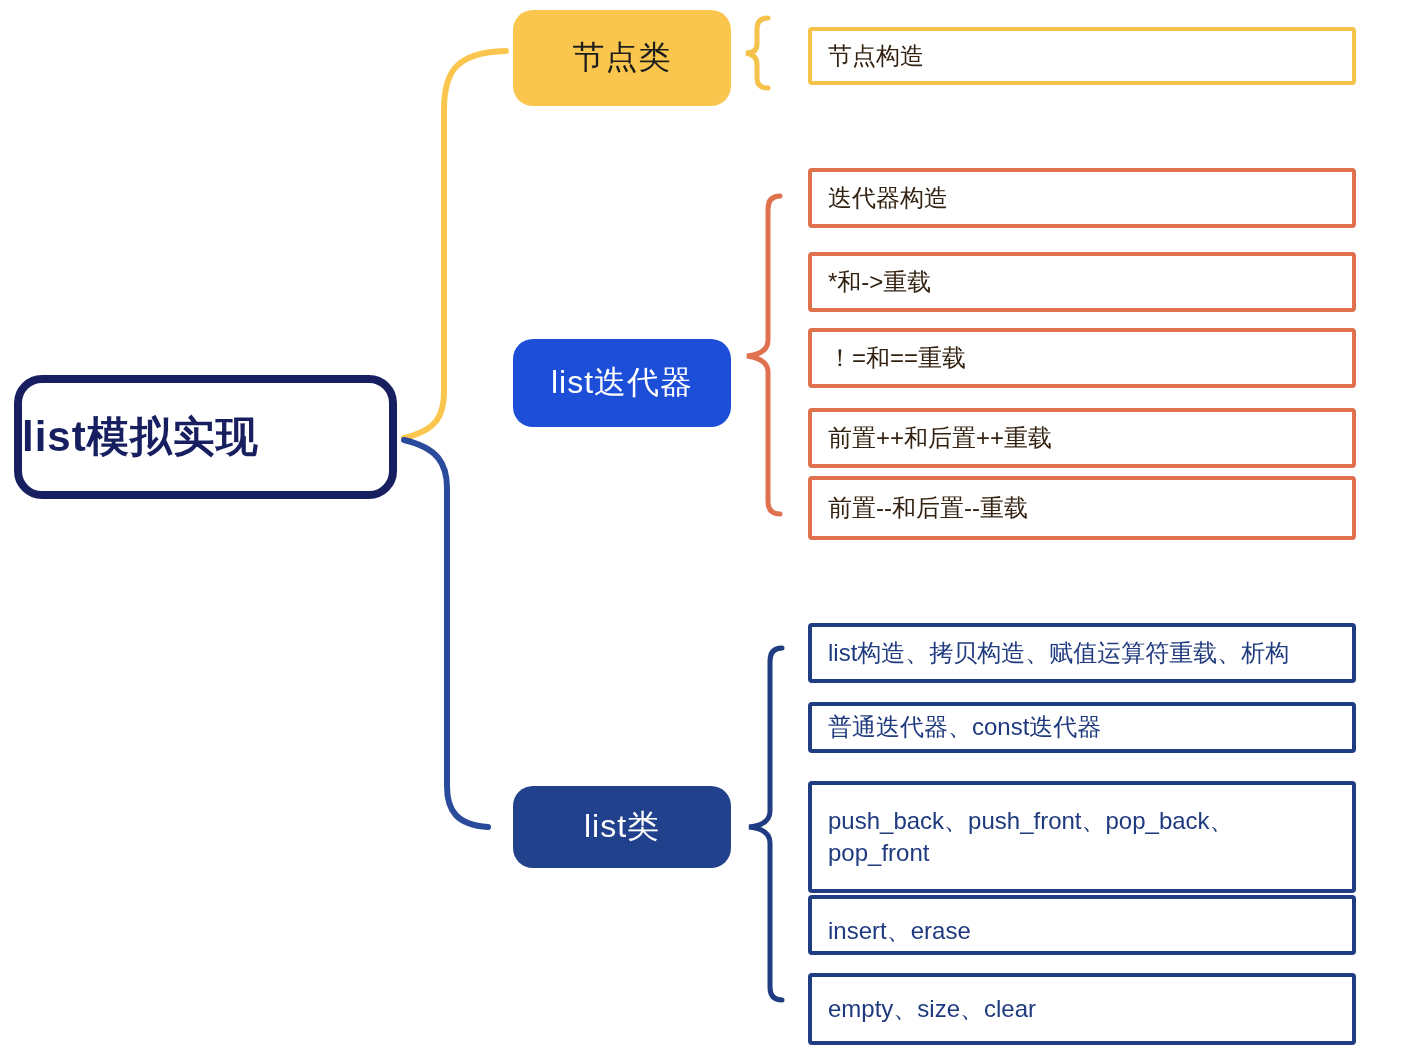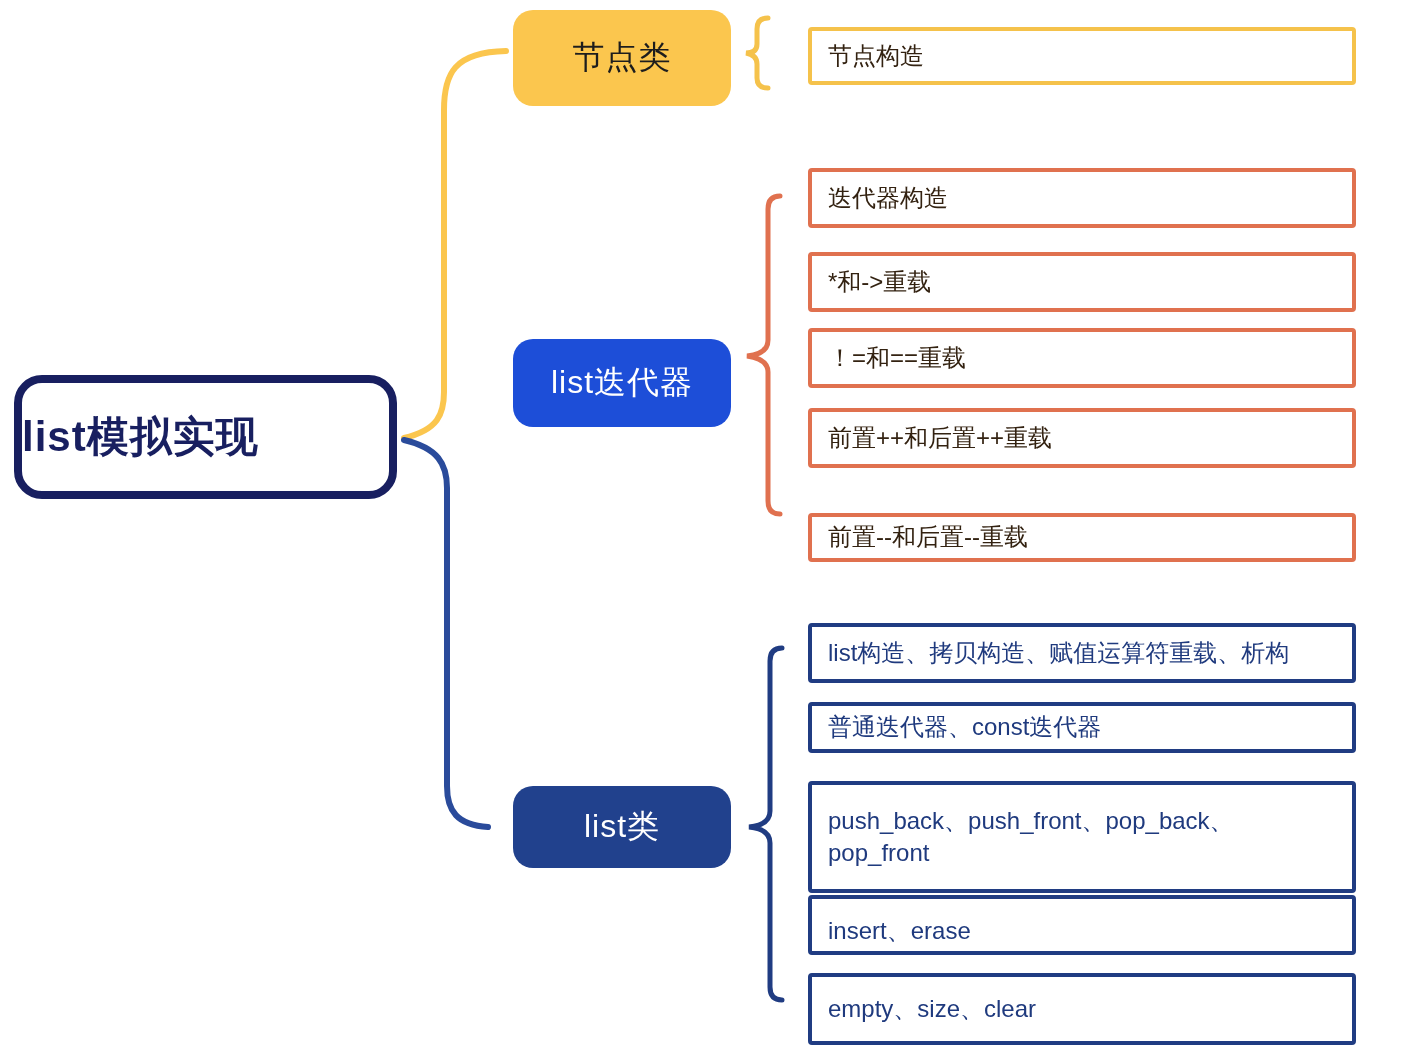--- a/index.html
+++ b/index.html
@@ -39,21 +39,21 @@
   .leaf.yellow{border:4px solid #F5C24B;color:#332211;}
   .leaf.orange{border:4px solid #E0714F;color:#332211;}
   .leaf.blue  {border:4px solid #203C82;color:#1F3A7E;}
 
   .y0{top:27px;height:58px;}
 
   .o0{top:168px;height:60px;}
   .o1{top:252px;height:60px;}
   .o2{top:328px;height:60px;}
   .o3{top:408px;height:60px;}
-  .o4{top:513px;height:49px;}
+  .o4{top:476px;height:64px;}
 
   .b0{top:623px;height:60px;}
   .b1{top:702px;height:51px;}
   .b2{top:781px;height:112px;}
   .b3{top:895px;height:60px;align-items:flex-end;}
   .b4{top:973px;height:72px;}
 </style>
 </head>
 <body>
 

